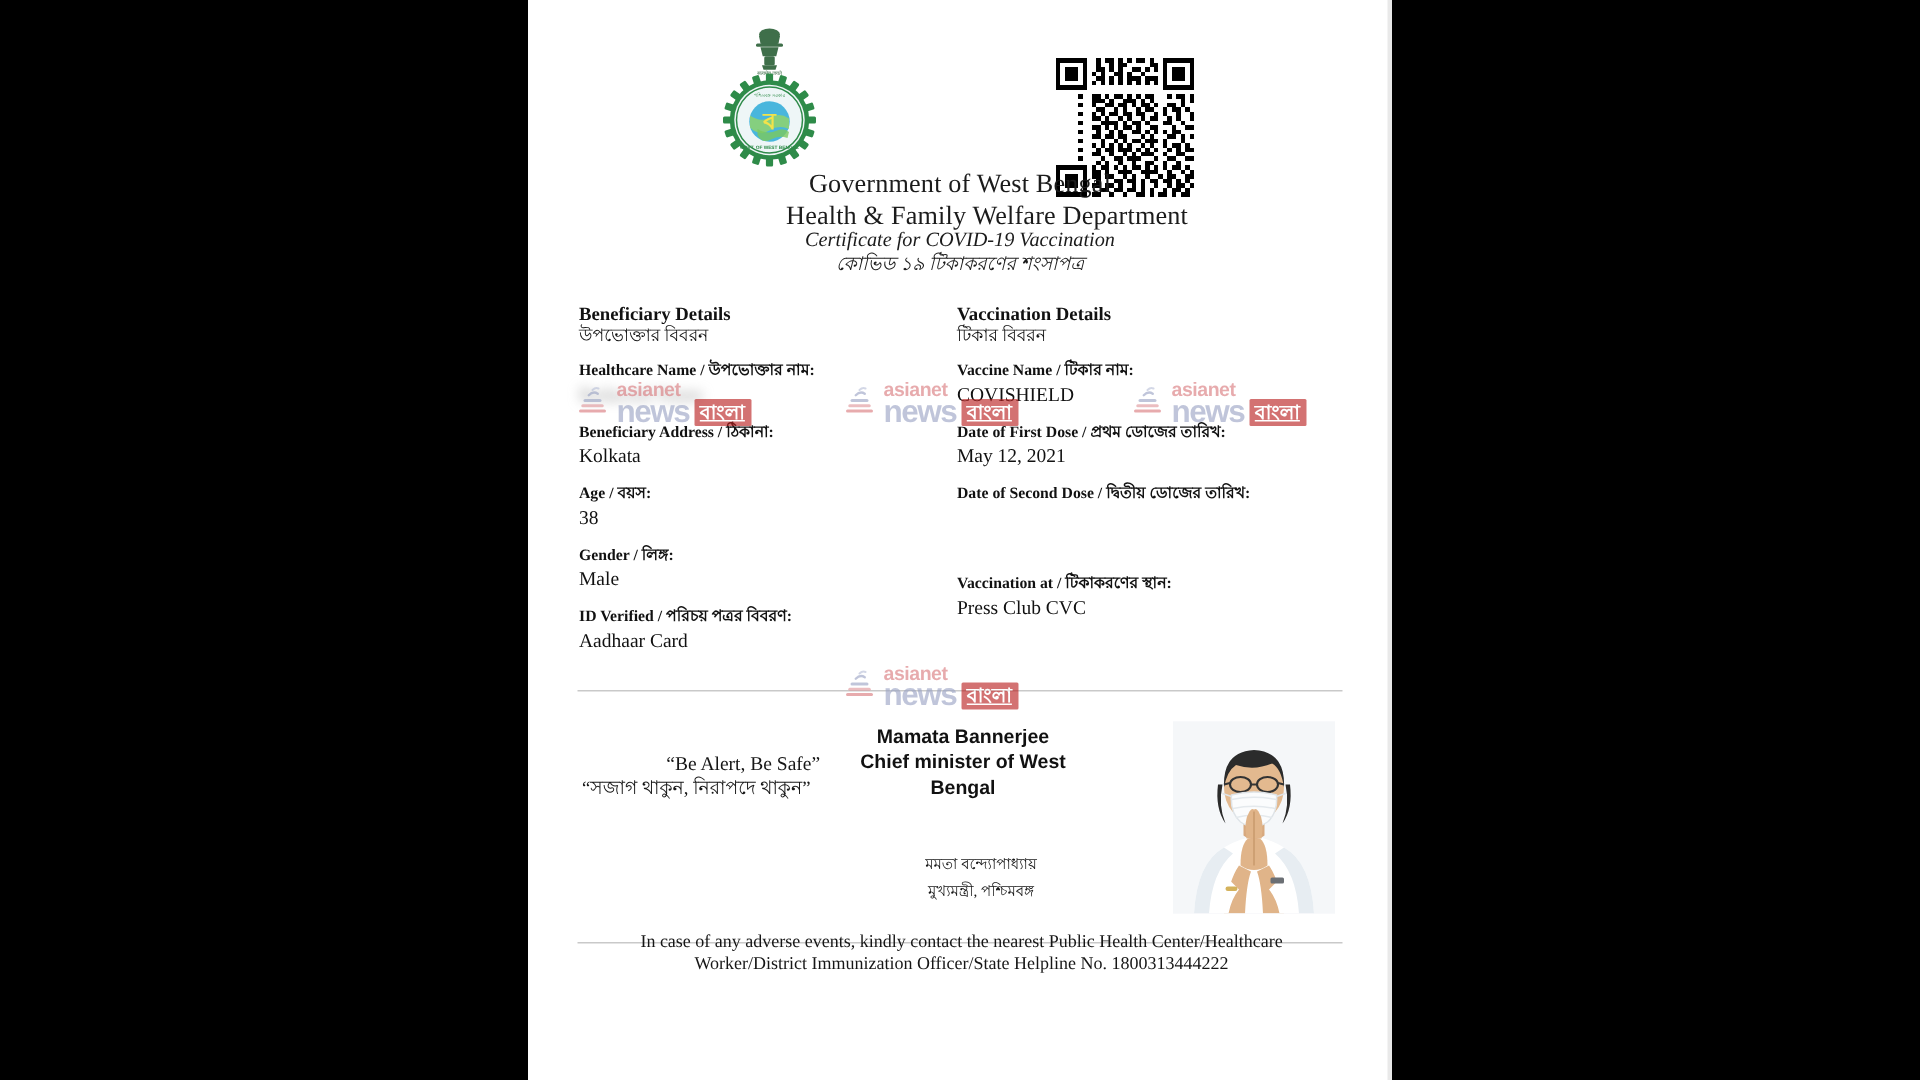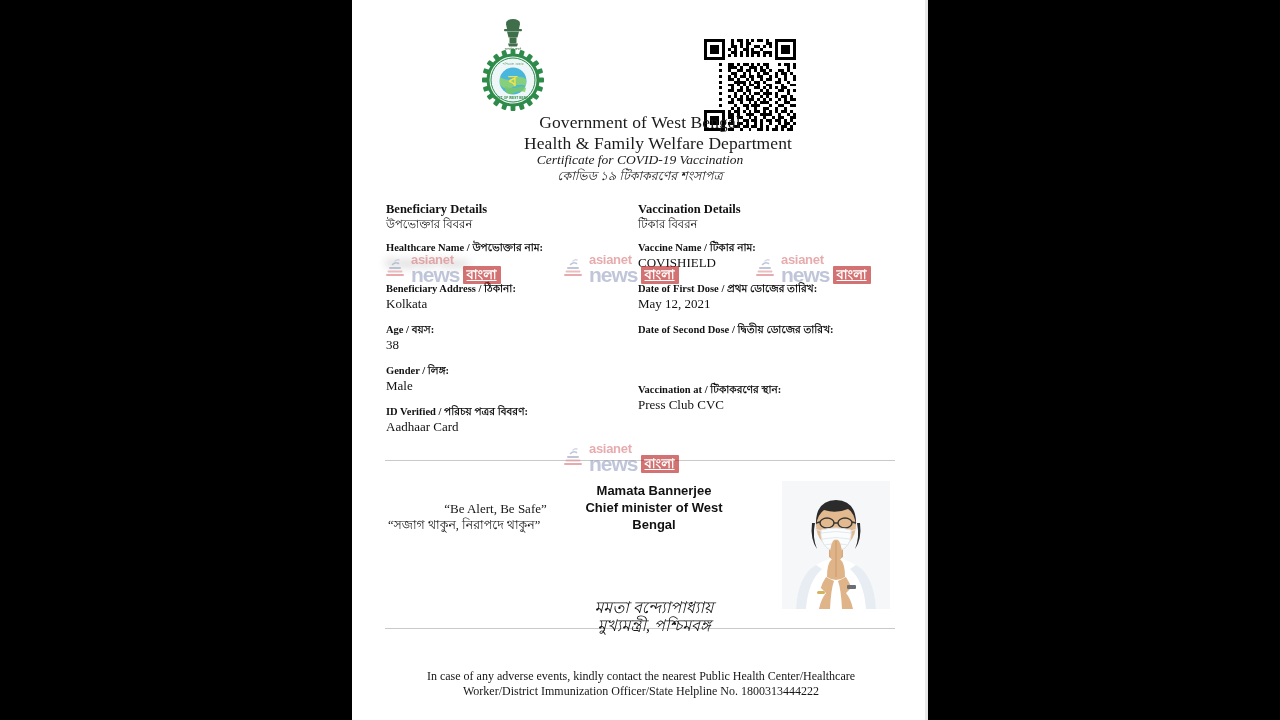--- a/index.html
+++ b/index.html
@@ -173,57 +173,56 @@
     color: #161616;
     text-align: center;
   }
   .cm-quote-bn {
     font-size: 12.5px;
     line-height: 17px;
     color: #161616;
   }
   .cm-name {
     position: absolute;
-    left: 222px;
+    left: 210px;
     top: 482px;
     width: 160px;
     text-align: center;
     font-family: "Liberation Sans", sans-serif;
     font-weight: bold;
     font-size: 13px;
     line-height: 17px;
     color: #111111;
   }
   .cm-sign {
     position: absolute;
     left: 212px;
-    top: 599px;
+    top: 568px;
     width: 180px;
     text-align: center;
-    font-style: italic;
-    font-size: 16px;
+    font-size: 10px;
     line-height: 18px;
     color: #161616;
   }
   .cm-photo {
     position: absolute;
     left: 430px;
     top: 481px;
     width: 108px;
     height: 128px;
     background: #f4f6f8;
     overflow: hidden;
   }
   .cm-photo svg { display: block; }
 
   
   .footer {
     position: absolute;
     left: 36px;
-    top: 669px;
+    top: 620px;
     width: 506px;
     text-align: center;
     font-size: 12px;
     line-height: 15px;
     color: #161616;
   }
 
   
   .wm {
     position: absolute;

